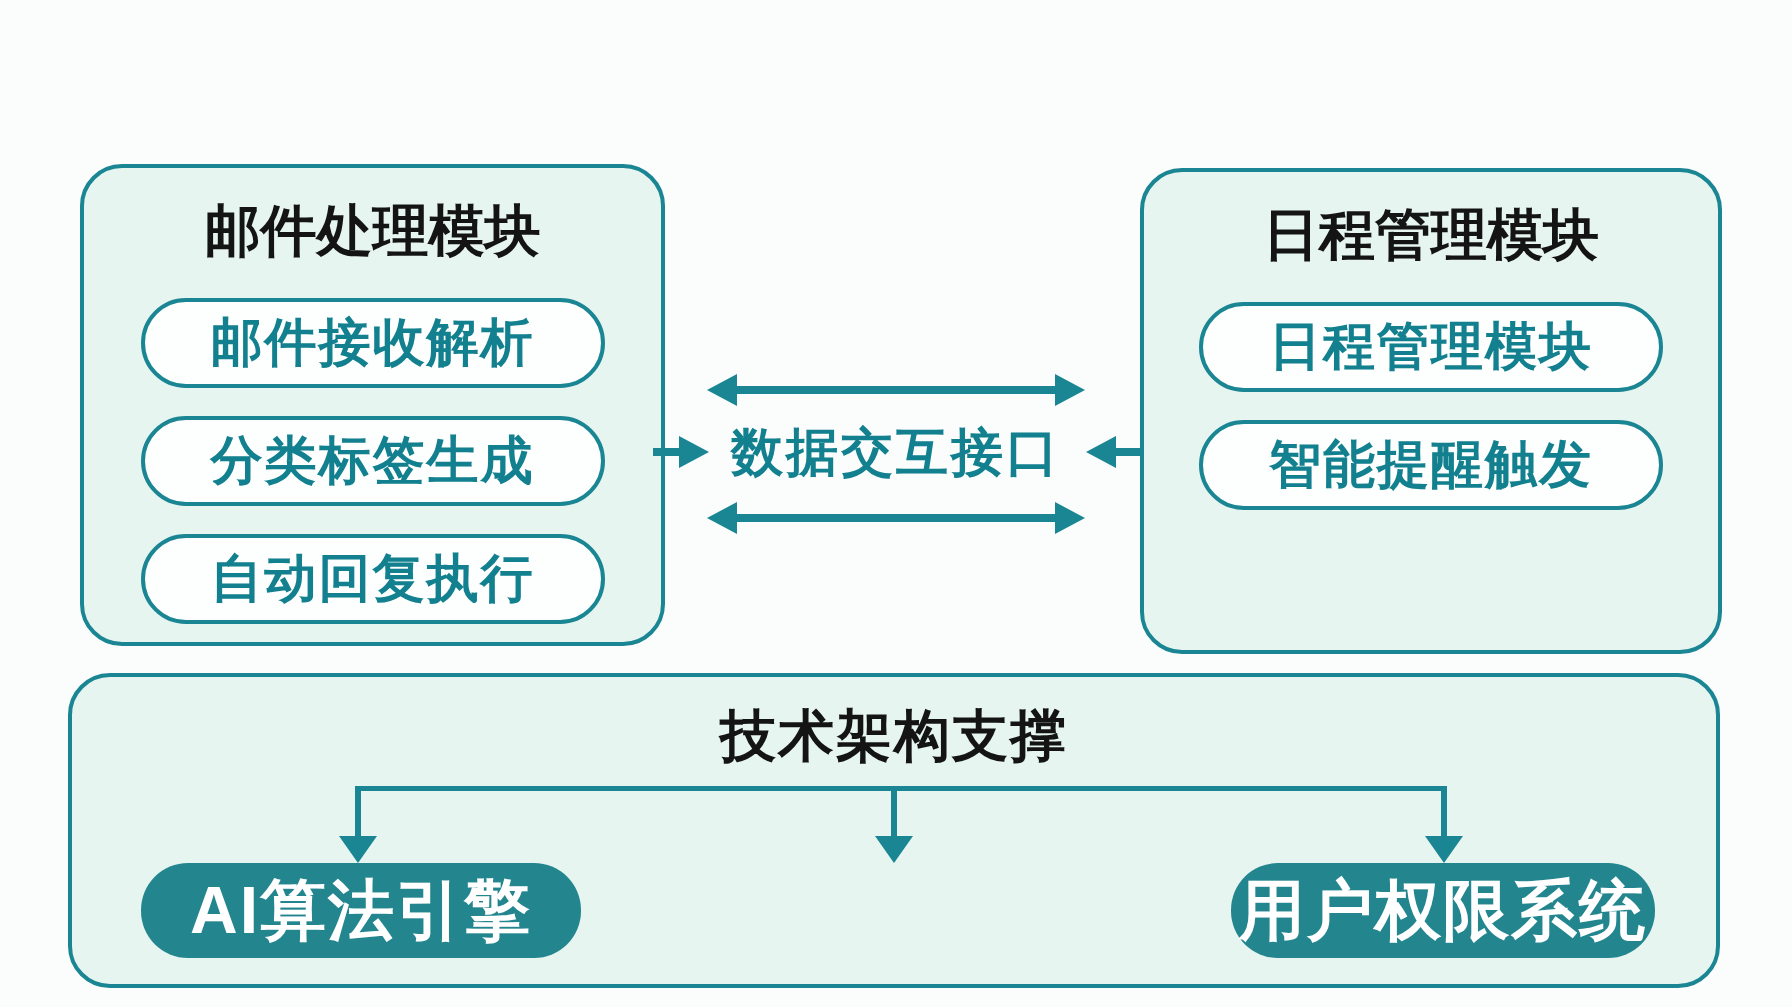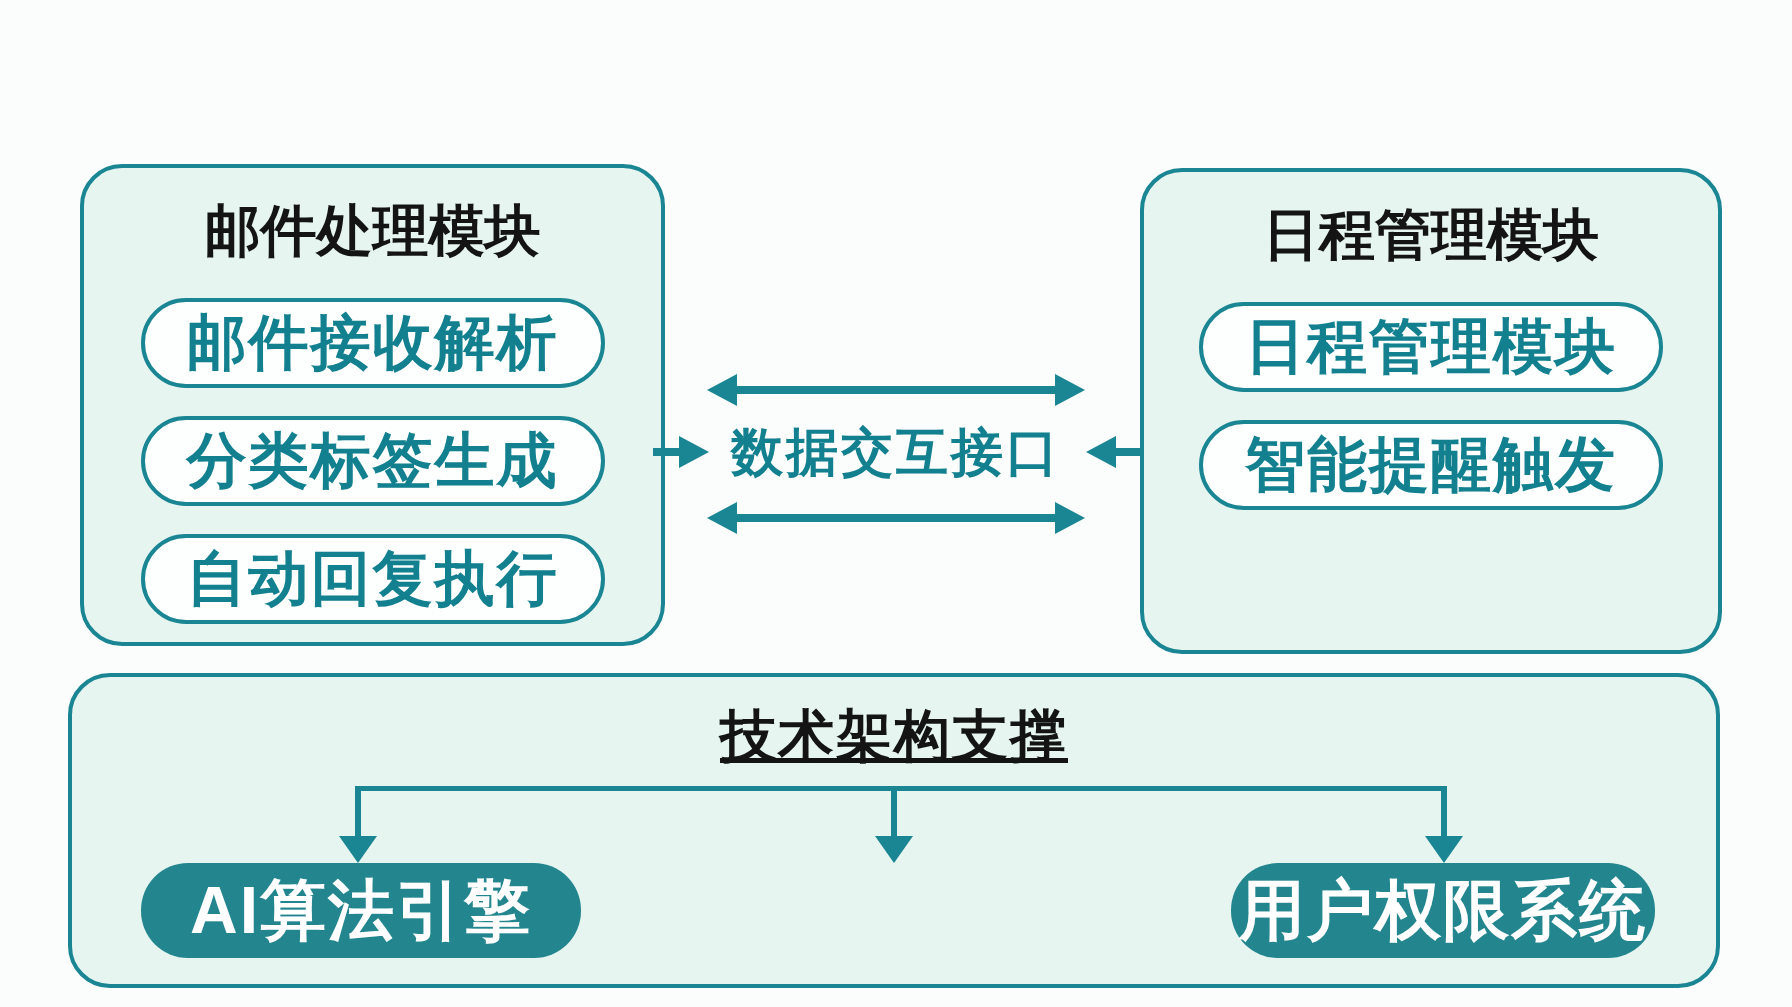--- a/index.html
+++ b/index.html
@@ -34,21 +34,21 @@
   }
 
   .pill{
     width:464px;height:90px;
     margin:28px auto 0 auto;
     background:#fdfffe;
     border:4px solid #1a8593;
     border-radius:50px;
     box-sizing:border-box;
     display:flex;align-items:center;justify-content:center;
-    font-size:60px;font-weight:700;color:#12808f;
+    font-size:52px;font-weight:700;color:#12808f;
     letter-spacing:2px;
   }
   .module-box .pill:first-of-type{margin-top:32px;}
 
   
   .iface-label{
     position:absolute;left:700px;top:418px;width:392px;
     text-align:center;font-size:52px;font-weight:700;color:#12808f;
     letter-spacing:3px;white-space:nowrap;
   }
@@ -75,21 +75,21 @@
   .arrow-mid-right .shaft{left:24px;right:0;}
 
   
   .bottom-box{
     position:absolute;left:68px;top:673px;width:1652px;height:315px;
     background:#e6f5f0;border:4px solid #1a8593;border-radius:42px;
     box-sizing:border-box;
   }
   .bottom-title{
     margin-top:22px;text-align:center;
-    font-size:56px;font-weight:800;color:#141414;letter-spacing:2px;text-decoration:underline;
+    font-size:56px;font-weight:800;color:#141414;letter-spacing:2px;
   }
 
   .connector-hline{
     position:absolute;left:358px;top:786px;width:1088px;height:5px;background:#1a8593;
   }
   .connector-stem{
     position:absolute;top:786px;width:6px;height:52px;background:#1a8593;
   }
   .stem-1{left:355px;}
   .stem-2{left:891px;}

